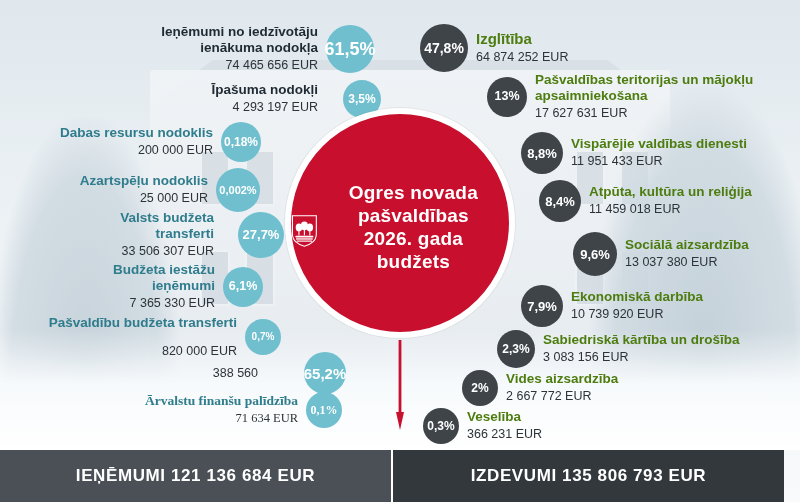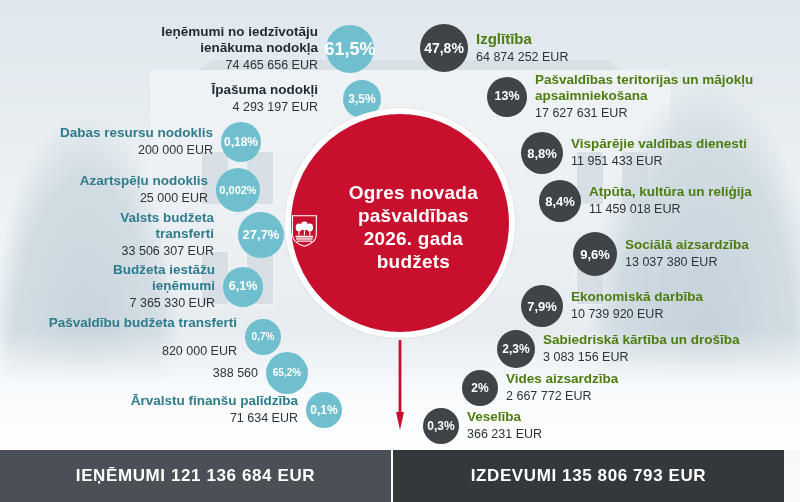--- a/index.html
+++ b/index.html
@@ -272,24 +272,24 @@
       <span class="name teal-t">Pašvaldību budžeta transferti</span>
       <span class="val">820 000 EUR</span>
     </div>
     <div class="bubble teal" style="width:36px;height:36px;font-size:10px;text-align:center;">0,7%</div>
   </div>
 
   <div class="item" style="left:108px; top:352px;">
     <div class="txt ralign" style="width:150px;">
       <span class="val">388 560</span>
     </div>
-    <div class="bubble teal" style="width:42px;height:42px;font-size:10px;">65,2%</div>
-  </div>
-
-  <div class="item" style="left:128px; top:392px;">
+    <div class="bubble teal" style="width:42px;height:42px;font-size:15px;margin-left:38px;">65,2%</div>
+  </div>
+
+  <div class="item" style="left:128px; top:392px;font-family:Liberation Serif, serif;">
     <div class="txt ralign" style="width:170px;">
       <span class="name teal-t">Ārvalstu finanšu palīdzība</span>
       <span class="val">71 634 EUR</span>
     </div>
     <div class="bubble teal" style="width:36px;height:36px;font-size:12px;">0,1%</div>
   </div>
 
   <div class="center-circle">
     <svg class="coat" viewBox="0 0 74 88">
       <path d="M37 2 L70 2 L70 52 C70 70 55 82 37 86 C19 82 4 70 4 52 L4 2 Z" fill="none" stroke="#ffffff" stroke-width="3"></path>

